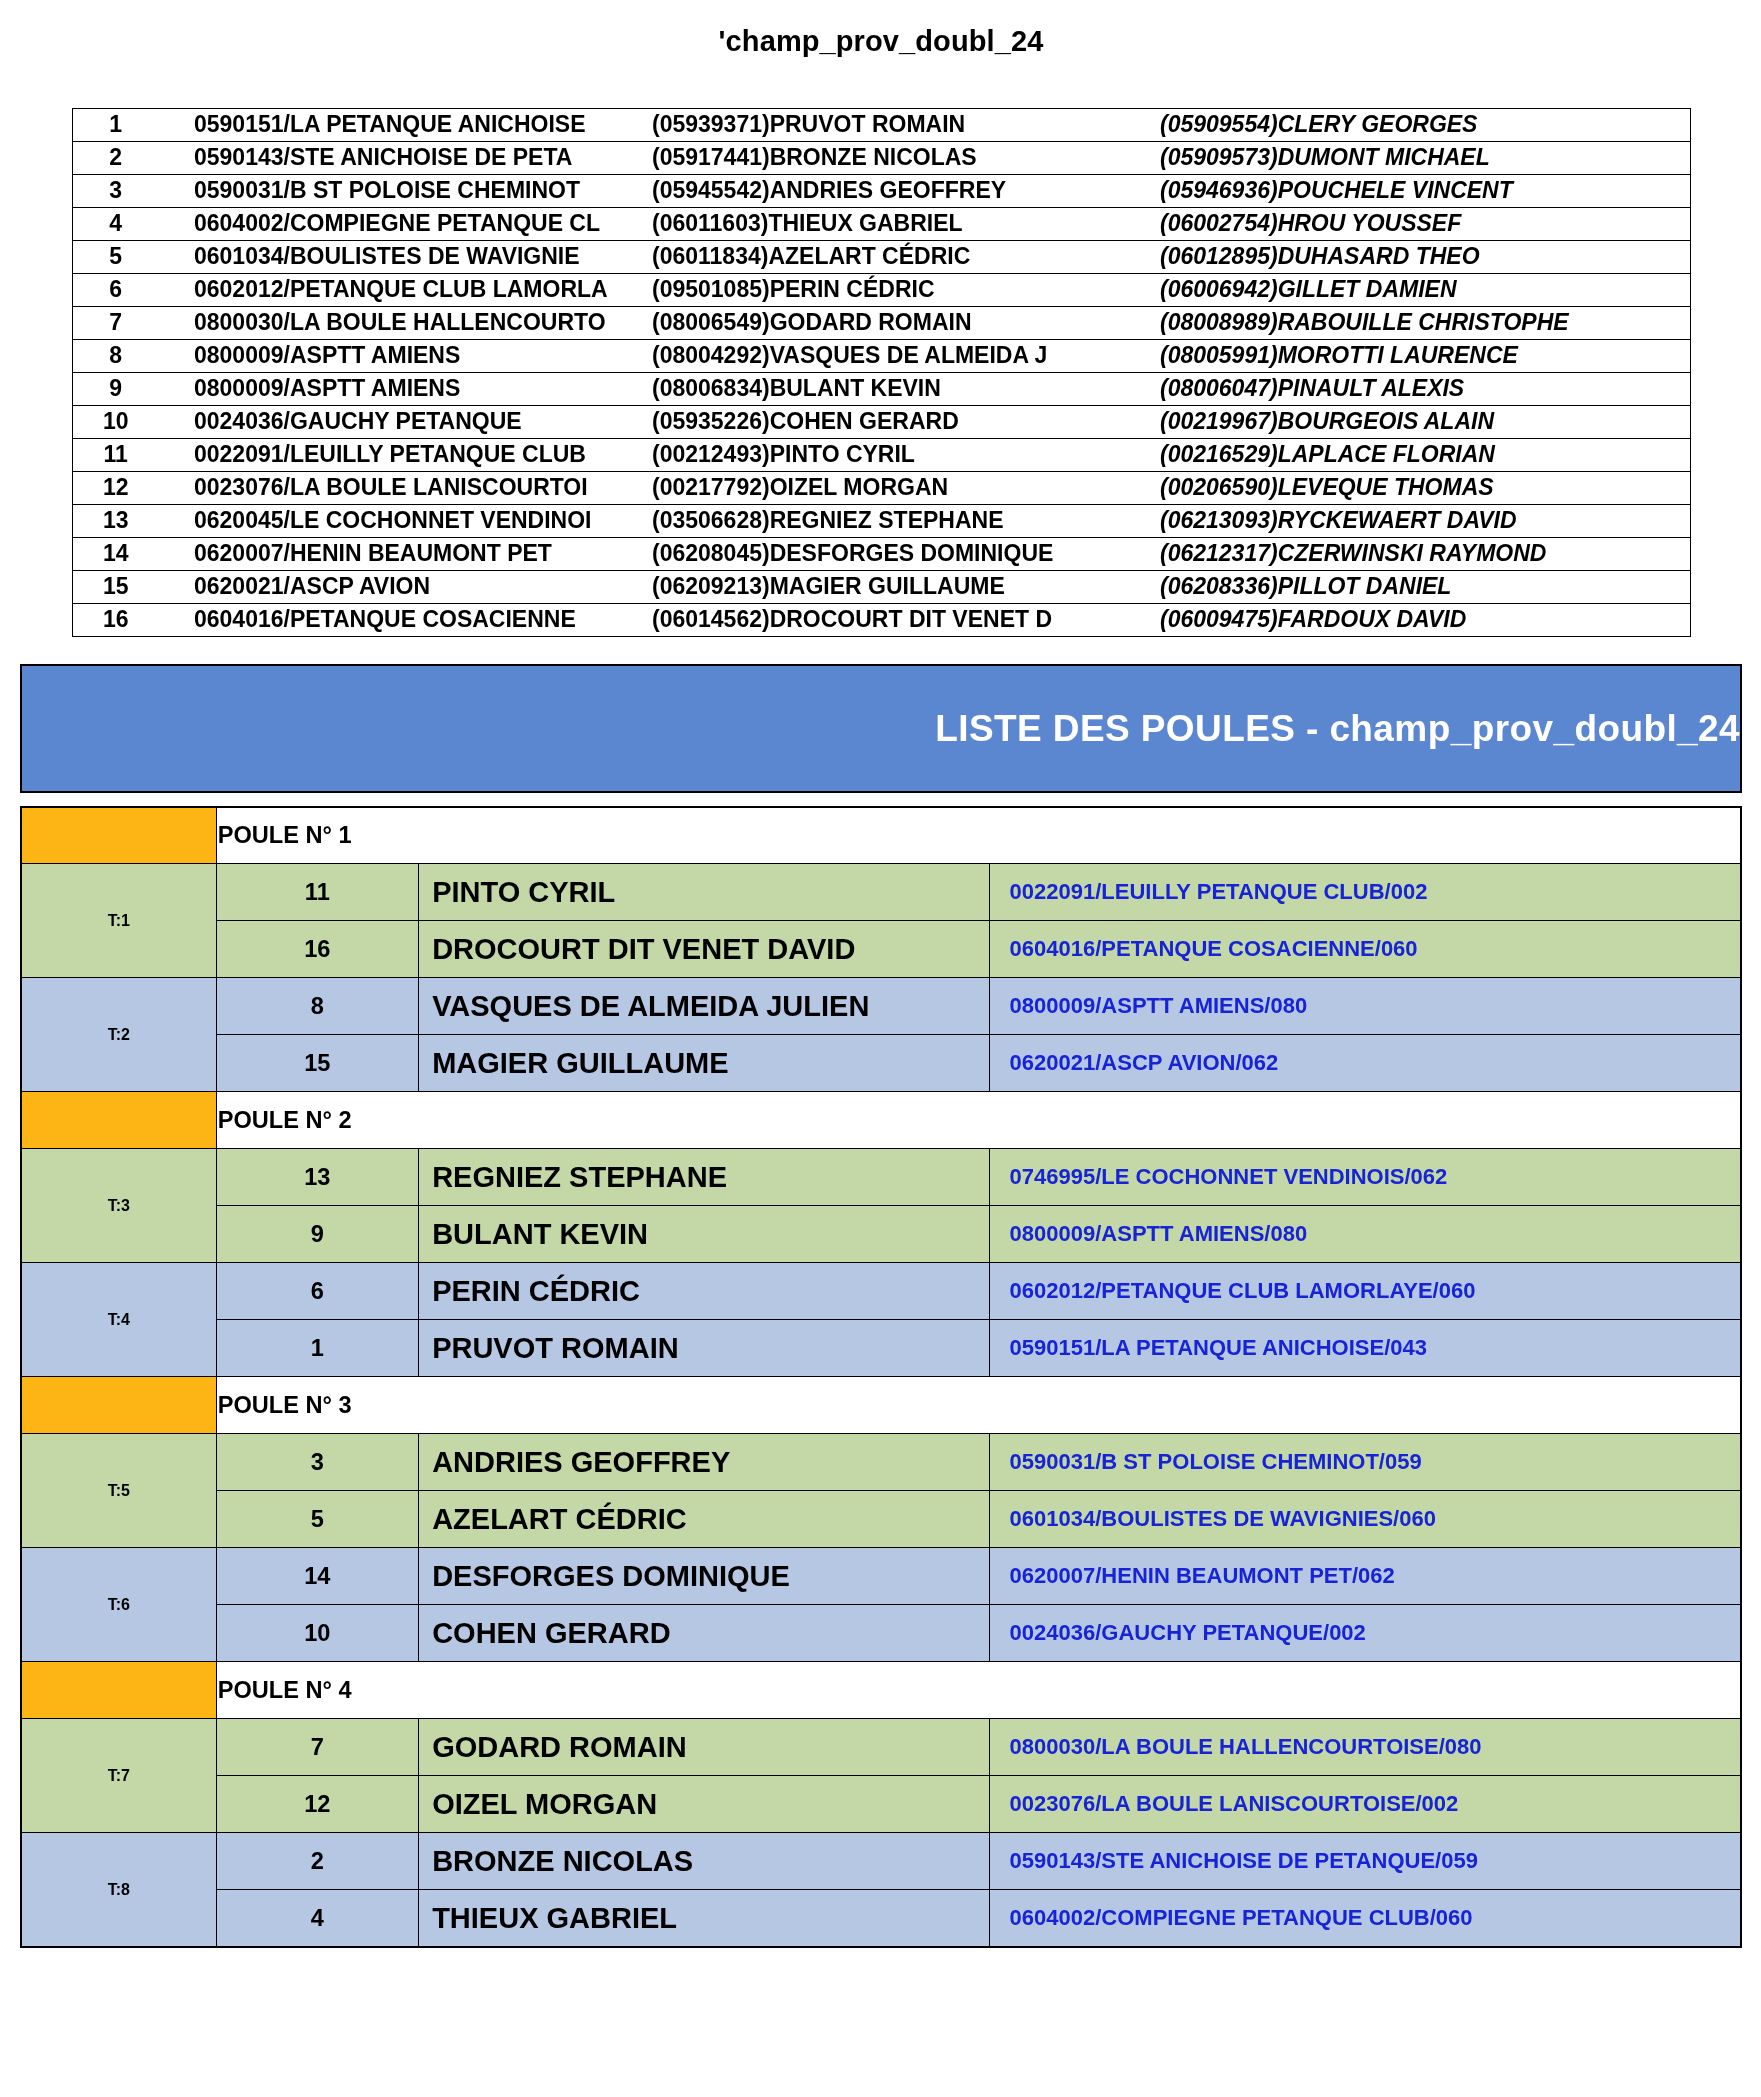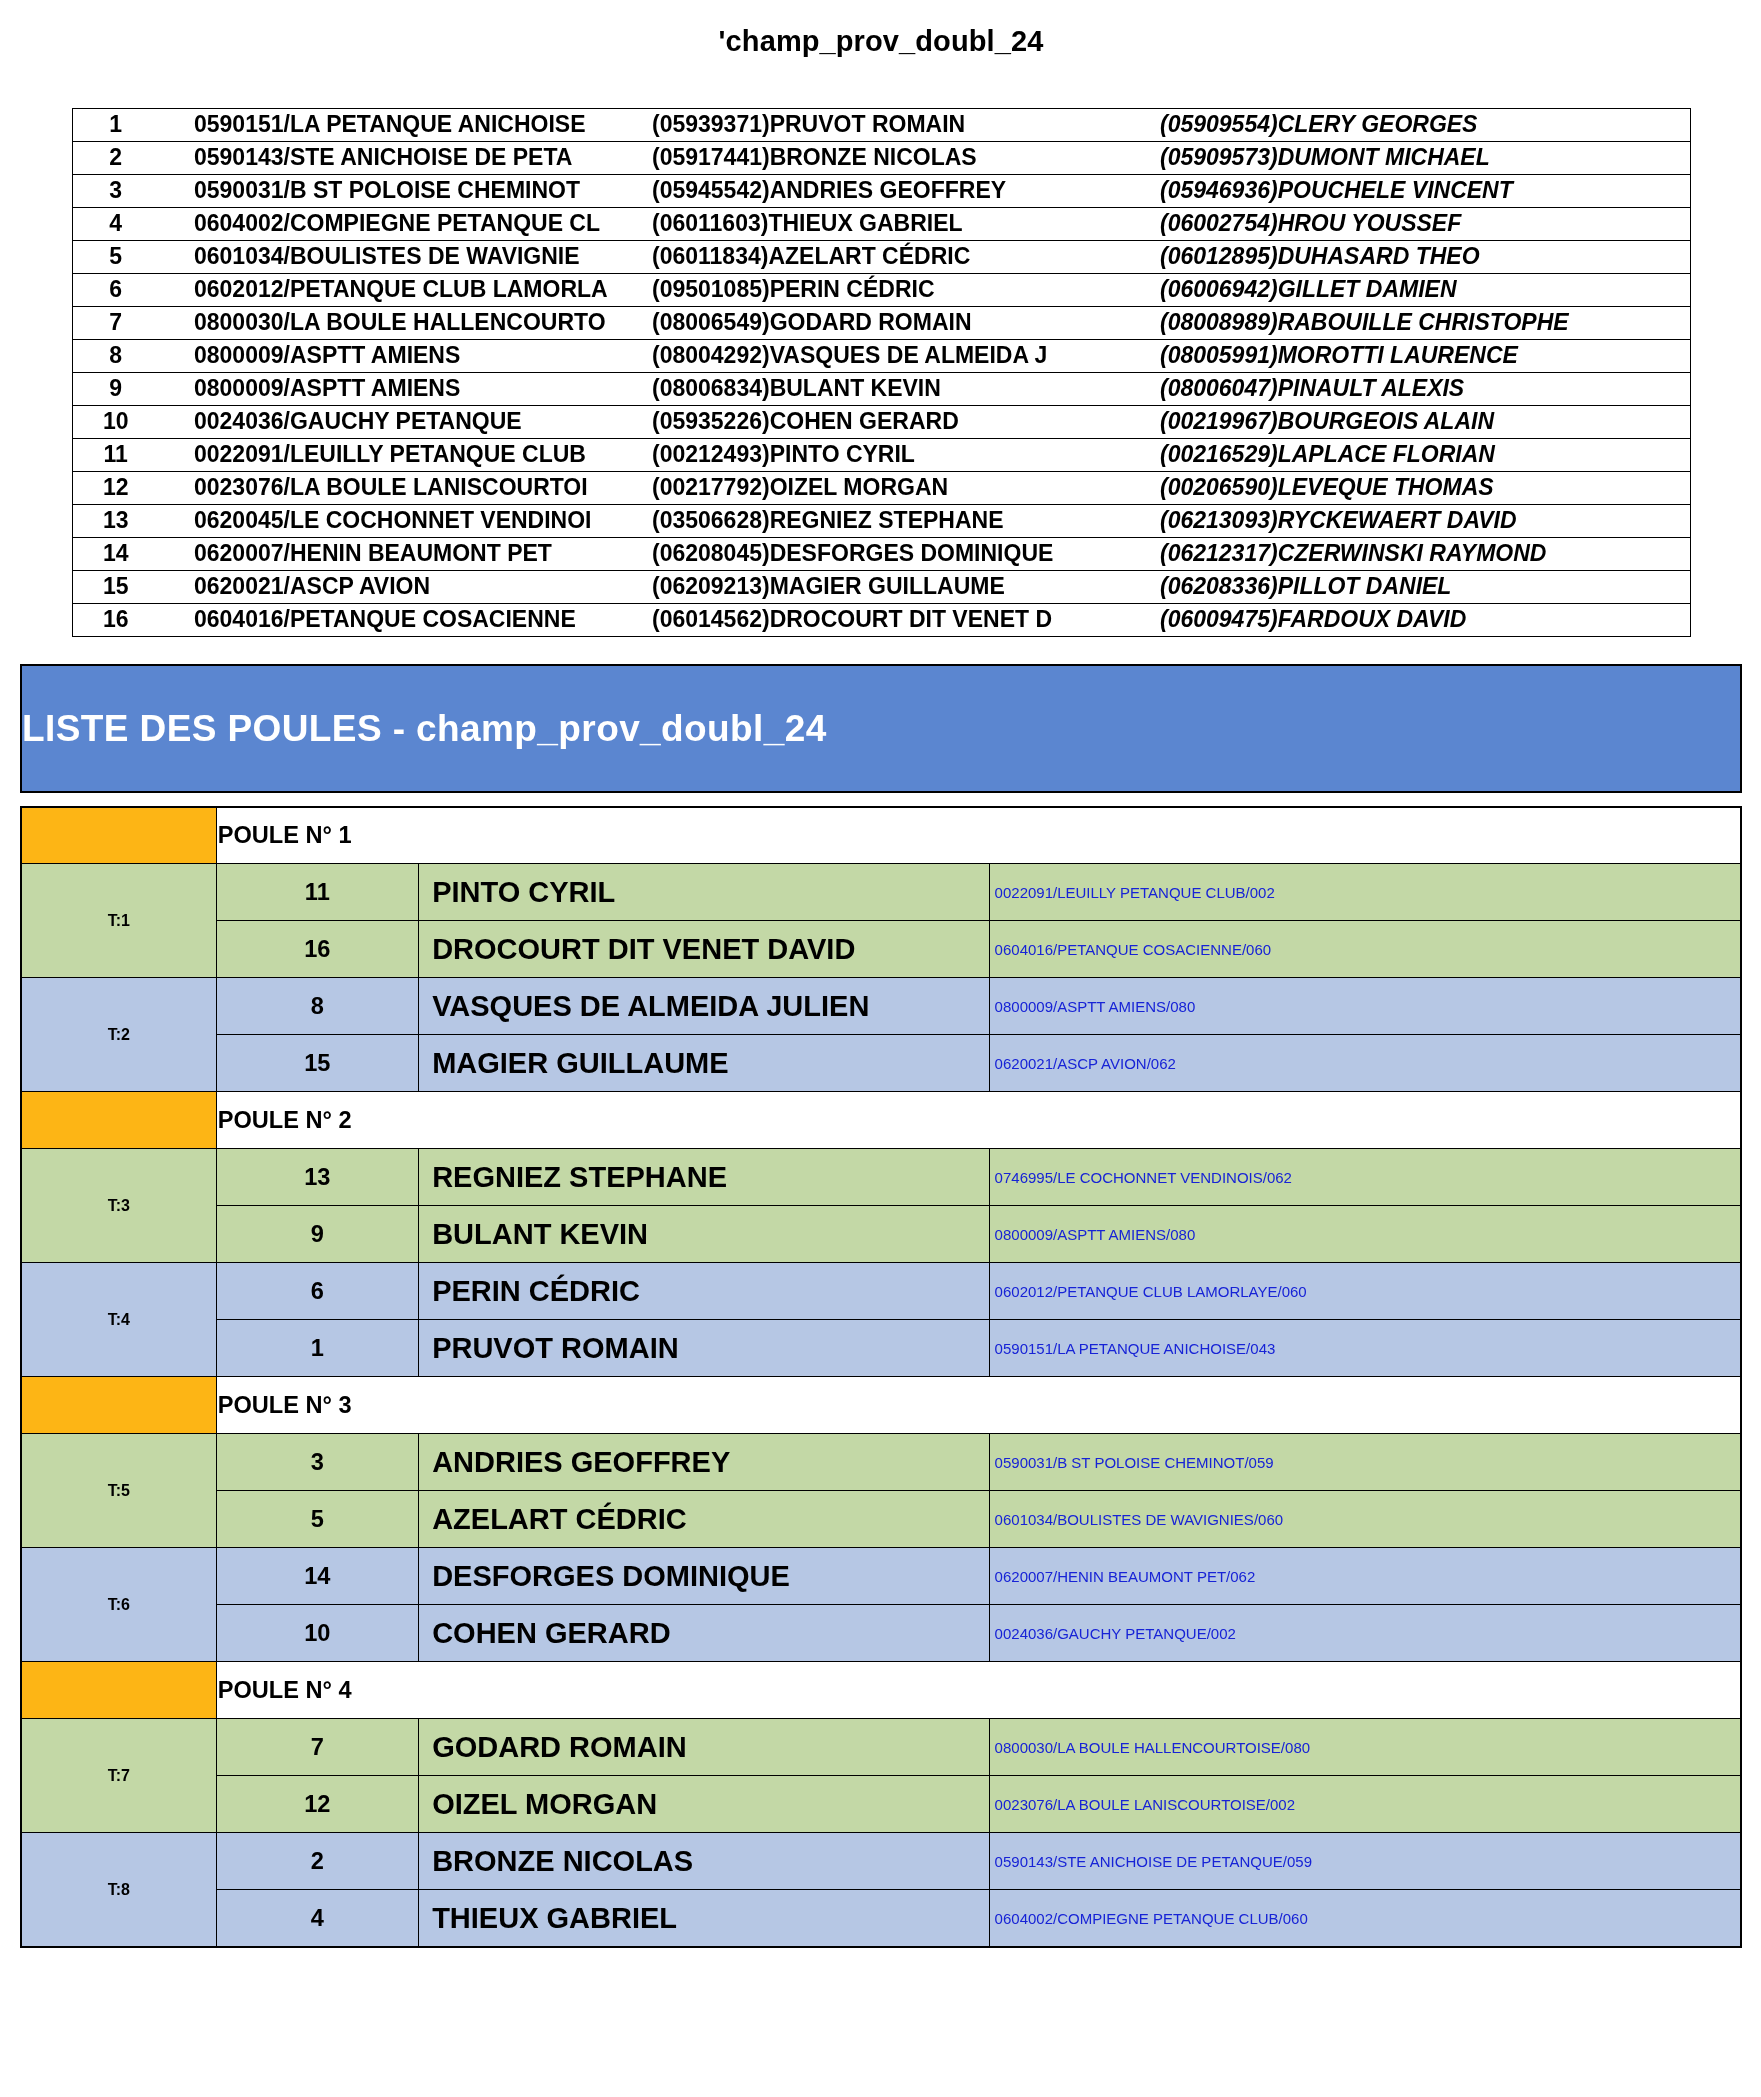--- a/index.html
+++ b/index.html
@@ -58,21 +58,21 @@
   
   .poules-banner {
     margin: 0 auto;
     margin-top: 27px;
     width: 1722px;
     height: 129px;
     background: #5b86d0;
     border: 2.2px solid #000;
     display: flex;
     align-items: center;
-    justify-content: flex-start;
+    justify-content: flex-end;
   }
   .poules-banner-text {
     color: #ffffff;
     font-size: 37px;
     font-weight: bold;
     letter-spacing: 0.4px;
   }
 
   
   .poules {
@@ -116,24 +116,24 @@
   }
   .cell-name {
     font-size: 29px;
     font-weight: bold;
     color: #000;
     padding-left: 13.2px;
     white-space: nowrap;
     overflow: hidden;
   }
   .cell-club {
-    font-size: 15px;
-    font-weight: normal;
+    font-size: 22px;
+    font-weight: bold;
     color: #1723d6;
-    padding-left: 5px;
+    padding-left: 20px;
     white-space: nowrap;
     overflow: hidden;
   }
   .row-green td { background: #c3d8a6; }
   .row-blue  td { background: #b6c7e4; }
 </style>
 </head>
 <body>
 
 <div class="title-wrap">

